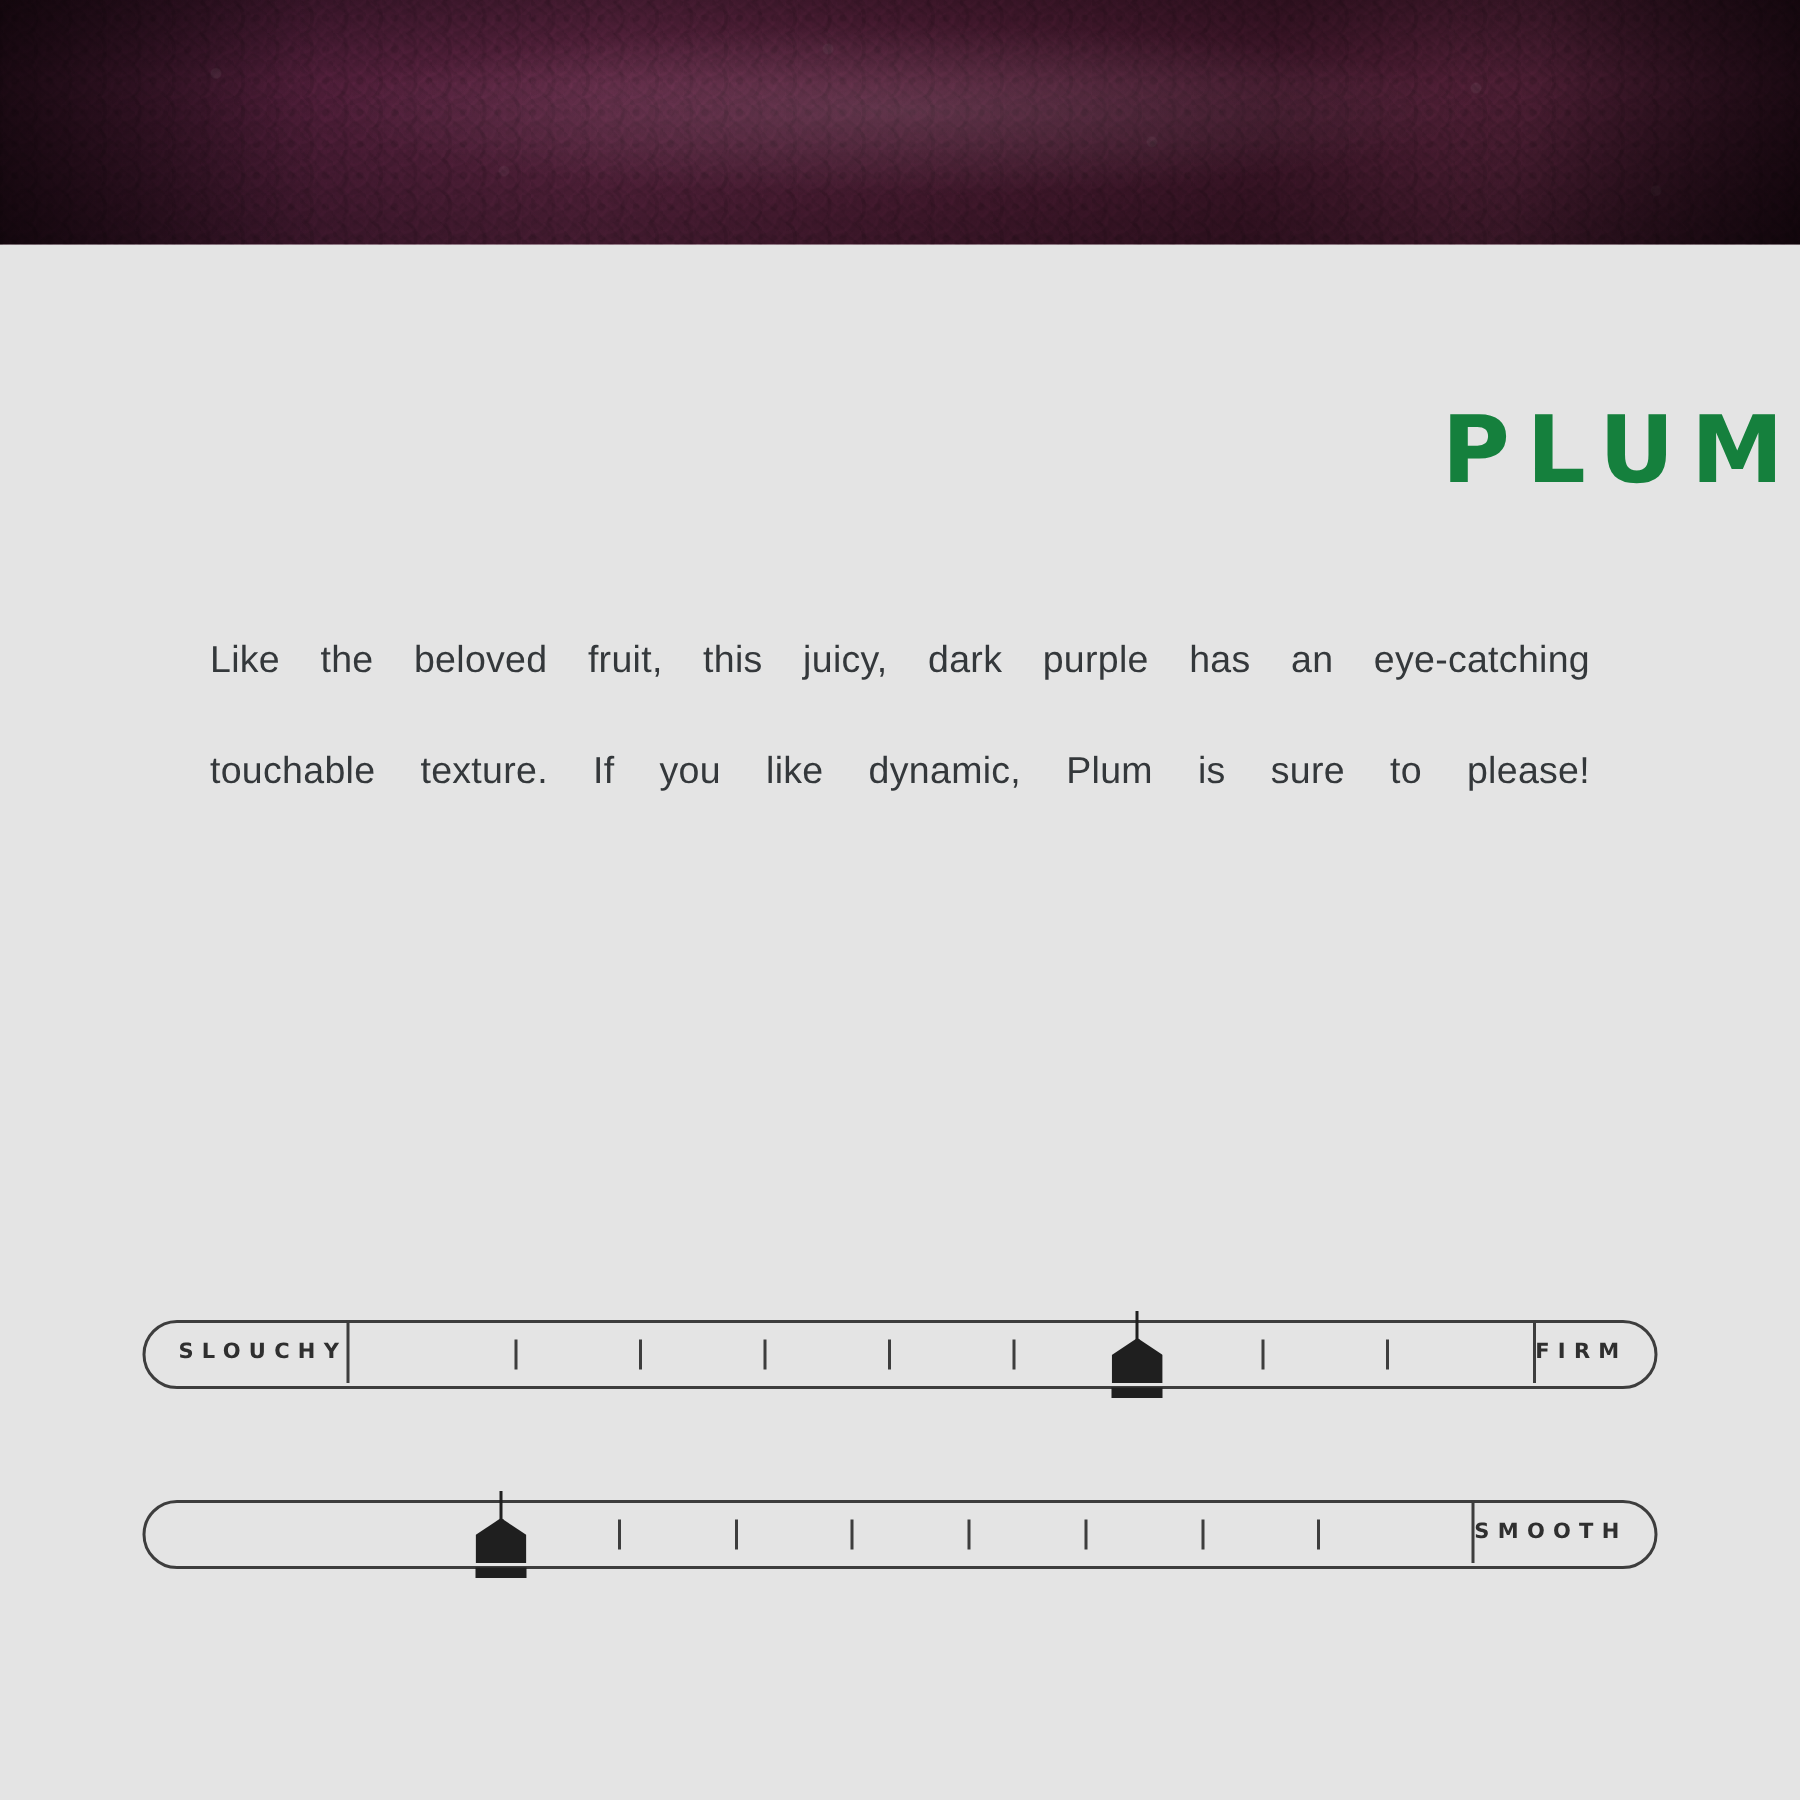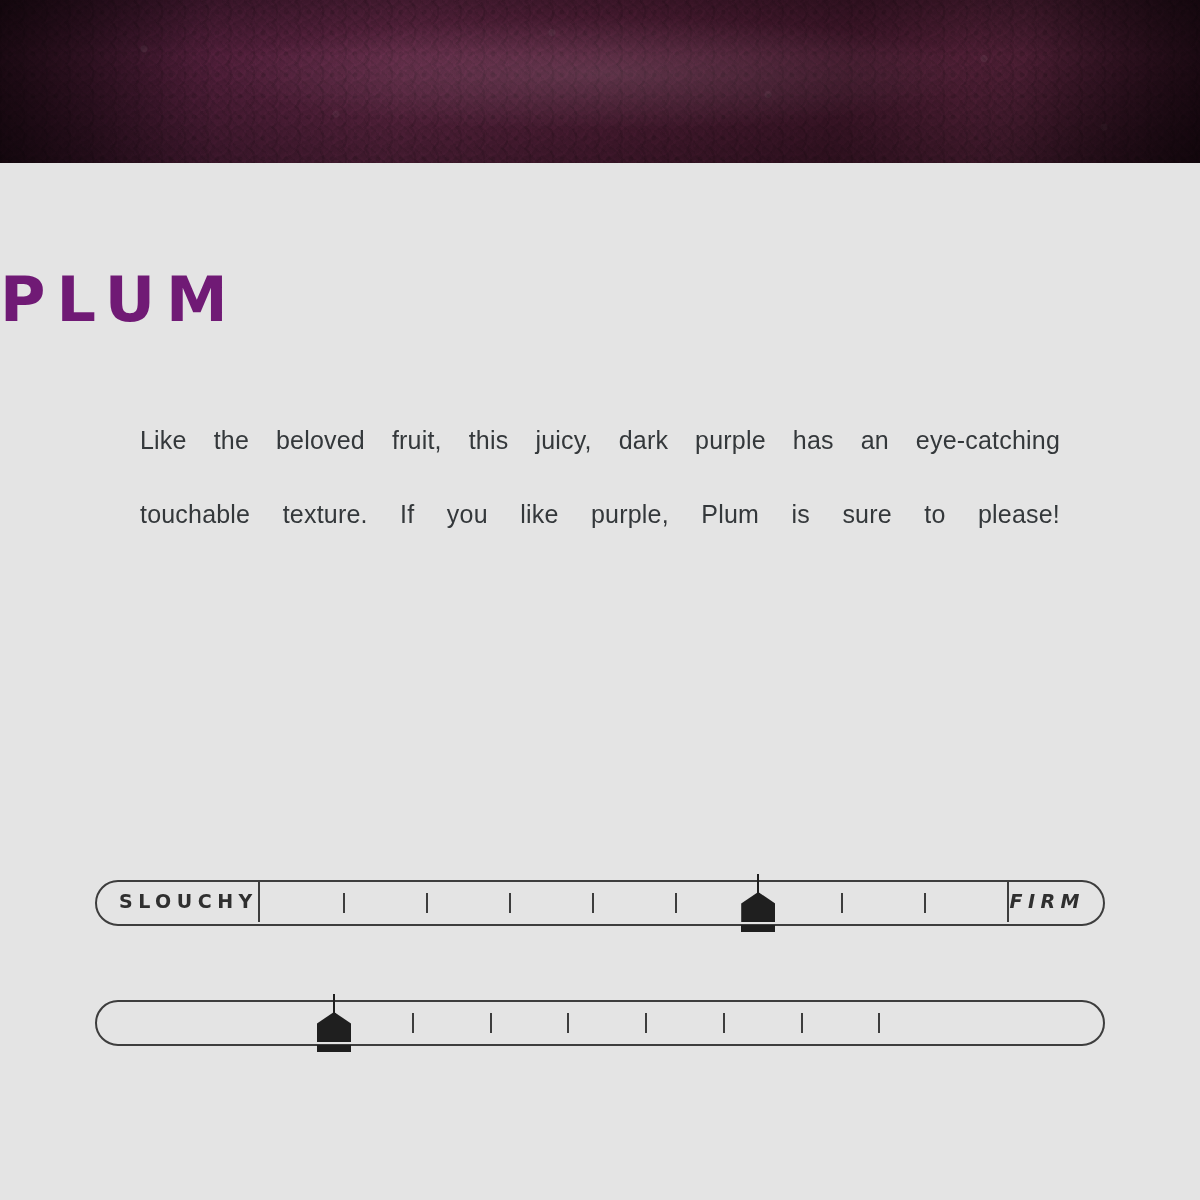--- a/index.html
+++ b/index.html
@@ -57,29 +57,30 @@
       linear-gradient(to bottom, rgba(0,0,0,0.28) 0%, rgba(0,0,0,0) 35%, rgba(0,0,0,0.30) 100%);
   }
 
   
   .content {
     position: relative;
     padding: 0;
   }
 
   .title {
-    text-align: left;
+    text-align: right;
     margin: 0;
     padding-top: 106px;
     font-size: 62px;
     line-height: 62px;
     font-weight: 700;
     letter-spacing: 11px;
-    color: #701a75;
+    color: #15803d;
     font-family: "DejaVu Sans", sans-serif;
+    padding-left: 25px;
   }
 
   .desc {
     width: 920px;
     margin: 0 auto;
     padding-top: 72px;
     font-size: 25px;
     line-height: 74px;
     color: #34383b;
     text-align: justify;
@@ -120,38 +121,37 @@
     border-radius: 23px;
     box-sizing: border-box;
     background: transparent;
   }
   .scale-label {
     position: absolute;
     top: 0;
     height: 42px;
     display: flex;
     align-items: center;
-    font-size: 19px;
+    font-size: 14px;
     font-weight: 700;
     letter-spacing: 5.5px;
     color: #2f2f2f;
     font-family: "DejaVu Sans", sans-serif;
     box-sizing: border-box;
   }
   .scale-label.left {
     left: 0;
     padding-left: 24px;
     border-right: 2px solid #3d3d3d;
   }
   .scale-label.right {
     right: 0;
     padding-right: 20px;
     border-left: 2px solid #3d3d3d;
     justify-content: flex-end;
-    font-style: italic;
   }
   .ticks {
     position: absolute;
     top: 2px;
     height: 42px;
   }
   .tick {
     position: absolute;
     top: 11px;
     width: 2px;
@@ -199,21 +199,21 @@
   <div class="swatch">
     <div class="grain"></div>
     <div class="vign"></div>
   </div>
 
   <div class="content">
     <h1 class="title">PLUM</h1>
 
     <div class="desc">
       <span class="line">Like the beloved fruit, this juicy, dark purple has an eye-catching</span>
-      <span class="line">touchable texture. If you like purple, Plum is sure to please!</span>
+      <span class="line">touchable texture. If you like dynamic, Plum is sure to please!</span>
     </div>
   </div>
 
   <div class="scales">
 
     <div class="scale-row">
       <div class="scale-track"></div>
       <div class="scale-label left">SLOUCHY</div>
       <div class="scale-label right">FIRM</div>
       <div class="ticks" id="ticks-0" style="left: 164.812px; width: 747.594px;">
@@ -228,20 +228,21 @@
         </div>
       <div class="marker" id="marker-0" style="left: 663.208px;">
         <div class="stem"></div>
         <div class="pin"></div>
         <div class="base"></div>
       </div>
     </div>
 
     <div class="scale-row">
       <div class="scale-track"></div>
+      <div class="scale-label right">SMOOTH</div>
       <div class="ticks" id="ticks-1" style="left: 161.234px; width: 700px;">
           <div class="tick" style="left: 77.7778px;"></div>
           <div class="tick" style="left: 155.556px;"></div>
           <div class="tick" style="left: 233.333px;"></div>
           <div class="tick" style="left: 311.111px;"></div>
           <div class="tick" style="left: 388.889px;"></div>
           <div class="tick" style="left: 466.667px;"></div>
           <div class="tick" style="left: 544.444px;"></div>
           <div class="tick" style="left: 622.222px;"></div>
         </div>

